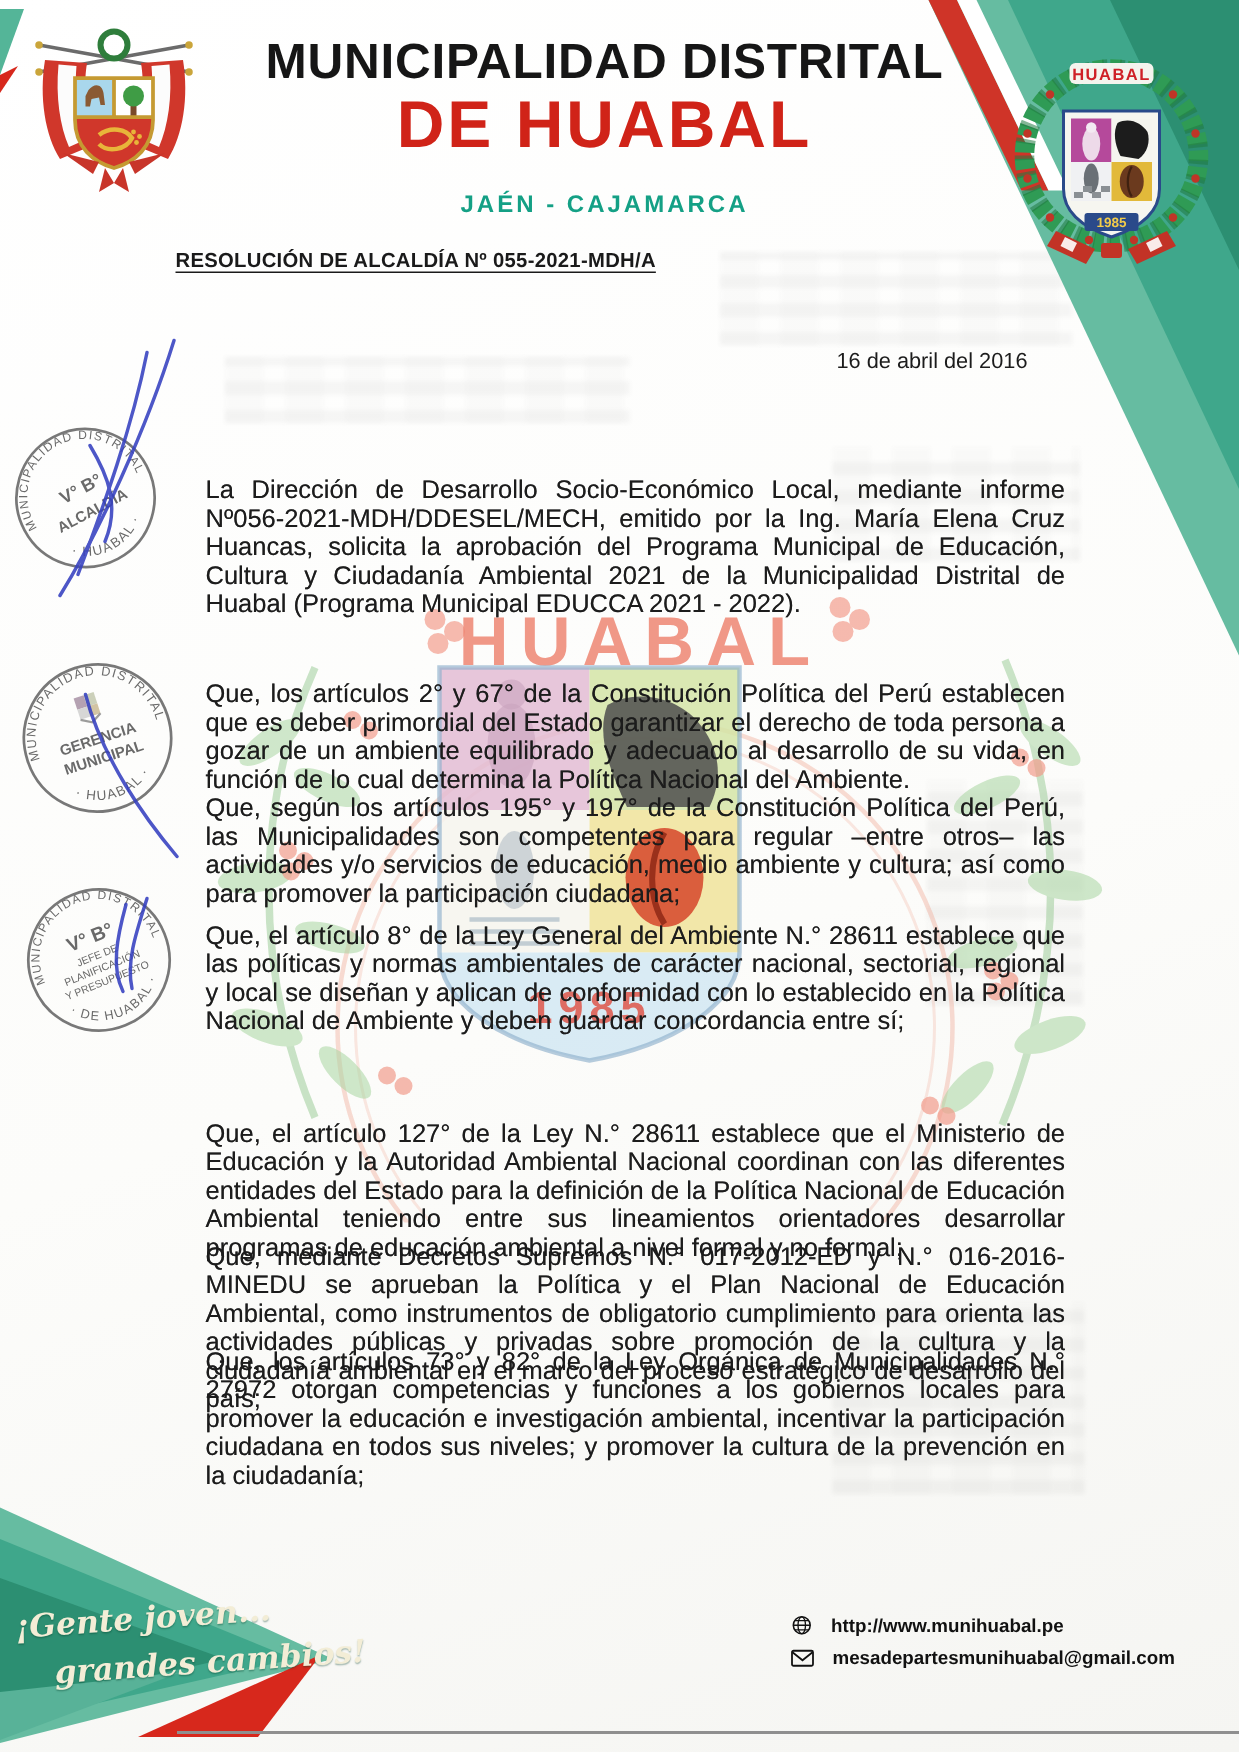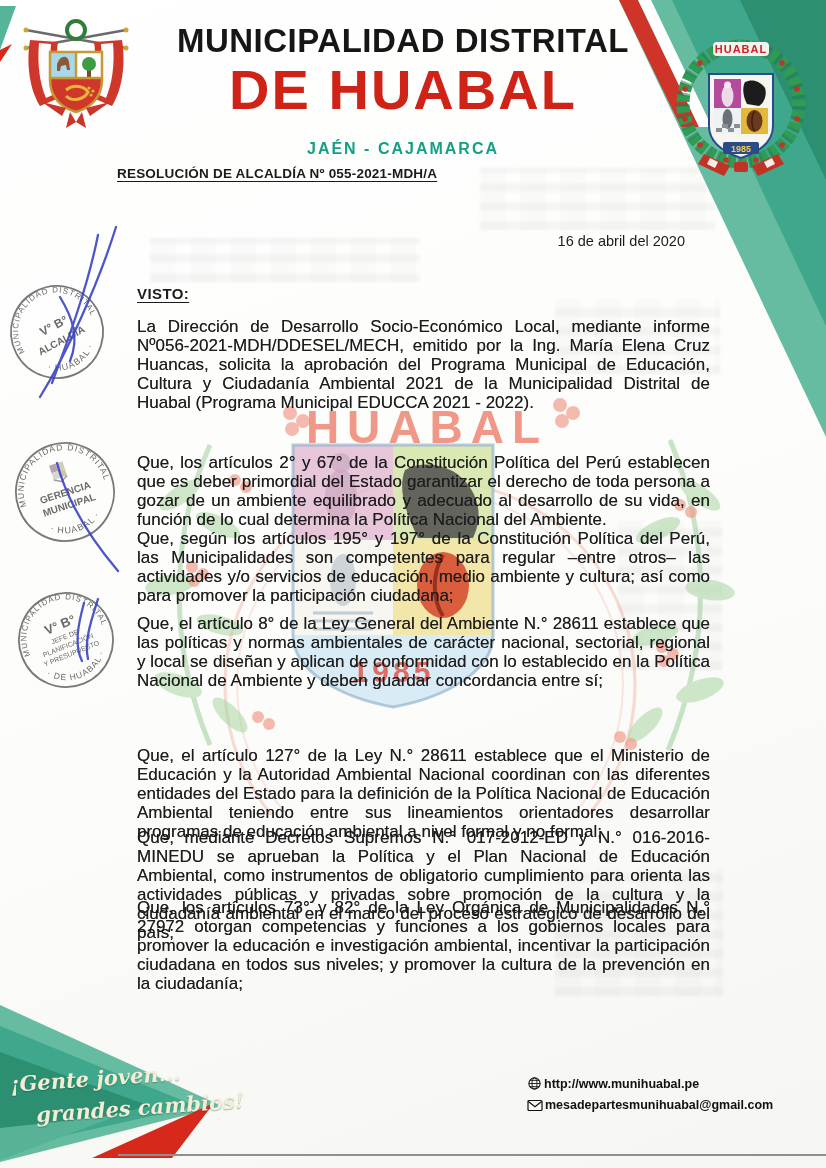--- a/index.html
+++ b/index.html
@@ -7,40 +7,40 @@
     position:relative;width:826px;height:1168px;margin:0 auto;
     background:linear-gradient(160deg,#ffffff 0%,#fcfcfa 55%,#f5f5f2 100%);
     overflow:hidden;
     font-family:"Liberation Sans","DejaVu Sans",sans-serif;
     color:#1c1c1c;
   }
   .abs{position:absolute;}
   
   .hdr{left:120px;top:22px;width:566px;text-align:center;}
   .hdr-l1{font-size:33px;font-weight:700;letter-spacing:.5px;color:#161616;}
-  .hdr-l2{font-size:56px;font-weight:700;letter-spacing:2px;color:#d02318;line-height:1.0;margin-top:2px;}
+  .hdr-l2{font-size:44px;font-weight:700;letter-spacing:2px;color:#d02318;line-height:1.0;margin-top:2px;}
   .hdr-l3{font-size:16px;font-weight:700;letter-spacing:2px;color:#14a085;margin-top:22px;}
   
   .doc-title{left:117px;top:166px;width:560px;font-size:13.5px;font-weight:700;
     text-decoration:underline;text-underline-offset:3px;color:#1a1a1a;letter-spacing:.2px;z-index:6;}
   .doc-date{left:400px;top:233px;width:285px;text-align:right;font-size:14.5px;z-index:6;}
   .lbl{left:137px;width:573px;font-size:15px;font-weight:700;text-decoration:underline;
     text-underline-offset:3px;letter-spacing:.4px;z-index:6;}
   .para{left:137px;width:573px;font-size:17px;line-height:19px;text-align:justify;z-index:6;
     text-shadow:0 0 .4px rgba(20,20,20,.65);}
   
   .bleed{pointer-events:none;filter:blur(1.3px);opacity:.45;z-index:1;
     background:repeating-linear-gradient(0deg,rgba(125,125,125,.13) 0 9px,transparent 9px 19px),
                repeating-linear-gradient(90deg,rgba(140,140,140,.07) 0 26px,transparent 26px 40px);}
   
   .slogan{font-family:"DejaVu Serif","Liberation Serif",serif;font-style:italic;font-weight:700;
     color:#f3edd6;font-size:21px;z-index:5;text-shadow:0 1px 1px rgba(0,60,40,.35);transform:rotate(-4deg);}
   
   .contact{left:527px;top:1076px;width:292px;display:flex;flex-direction:column;gap:7px;z-index:6;}
-  .crow{display:flex;align-items:center;gap:2px;font-size:12.5px;font-weight:700;color:#111;}
+  .crow{display:flex;align-items:center;gap:12px;font-size:12.5px;font-weight:700;color:#111;}
   .crow svg{flex:0 0 auto;display:block;}
   .divider{left:118px;top:1154px;width:708px;height:2px;background:#8f8f8f;z-index:4;}
   svg text{font-family:"Liberation Sans","DejaVu Sans",sans-serif;}
 </style>
 </head>
 <body>
 
 <div class="page">
 
   <div class="abs bleed" style="left:480px;top:168px;width:235px;height:62px;"></div>
@@ -200,23 +200,22 @@
     </g>
   </svg>
 
   <div class="abs hdr">
     <div class="hdr-l1">MUNICIPALIDAD DISTRITAL</div>
     <div class="hdr-l2">DE HUABAL</div>
     <div class="hdr-l3">JAÉN - CAJAMARCA</div>
   </div>
 
   <div class="abs doc-title">RESOLUCIÓN DE ALCALDÍA Nº 055-2021-MDH/A</div>
-  <div class="abs doc-date">16 de abril del 2020</div>
-
-  <div class="abs lbl" style="top:285px;">VISTO:</div>
+  <div class="abs doc-date">16 de abril del 2016</div>
+
   <div class="abs para" style="top:317px;">La Dirección de Desarrollo Socio-Económico Local, mediante informe Nº056-2021-MDH/DDESEL/MECH, emitido por la Ing. María Elena Cruz Huancas, solicita la aprobación del Programa Municipal de Educación, Cultura y Ciudadanía Ambiental 2021 de la Municipalidad Distrital de Huabal (Programa Municipal EDUCCA 2021 - 2022).</div>
 
   <div class="abs para" style="top:453px;">Que, los artículos 2° y 67° de la Constitución Política del Perú establecen que es deber primordial del Estado garantizar el derecho de toda persona a gozar de un ambiente equilibrado y adecuado al desarrollo de su vida, en función de lo cual determina la Política Nacional del Ambiente.</div>
   <div class="abs para" style="top:529px;">Que, según los artículos 195° y 197° de la Constitución Política del Perú, las Municipalidades son competentes para regular –entre otros– las actividades y/o servicios de educación, medio ambiente y cultura; así como para promover la participación ciudadana;</div>
   <div class="abs para" style="top:614px;">Que, el artículo 8° de la Ley General del Ambiente N.° 28611 establece que las políticas y normas ambientales de carácter nacional, sectorial, regional y local se diseñan y aplican de conformidad con lo establecido en la Política Nacional de Ambiente y deben guardar concordancia entre sí;</div>
   <div class="abs para" style="top:698px;margin-top:48px;">Que, el artículo 127° de la Ley N.° 28611 establece que el Ministerio de Educación y la Autoridad Ambiental Nacional coordinan con las diferentes entidades del Estado para la definición de la Política Nacional de Educación Ambiental teniendo entre sus lineamientos orientadores desarrollar programas de educación ambiental a nivel formal y no formal;</div>
   <div class="abs para" style="top:828px;">Que, mediante Decretos Supremos N.° 017-2012-ED y N.° 016-2016-MINEDU se aprueban la Política y el Plan Nacional de Educación Ambiental, como instrumentos de obligatorio cumplimiento para orienta las actividades públicas y privadas sobre promoción de la cultura y la ciudadanía ambiental en el marco del proceso estratégico de desarrollo del país;</div>
   <div class="abs para" style="top:898px;">Que, los artículos 73° y 82° de la Ley Orgánica de Municipalidades N.° 27972 otorgan competencias y funciones a los gobiernos locales para promover la educación e investigación ambiental, incentivar la participación ciudadana en todos sus niveles; y promover la cultura de la prevención en la ciudadanía;</div>
 
   <svg class="abs" style="left:-10px;top:265px;z-index:7;" width="134" height="134" viewBox="-67 -67 134 134">

